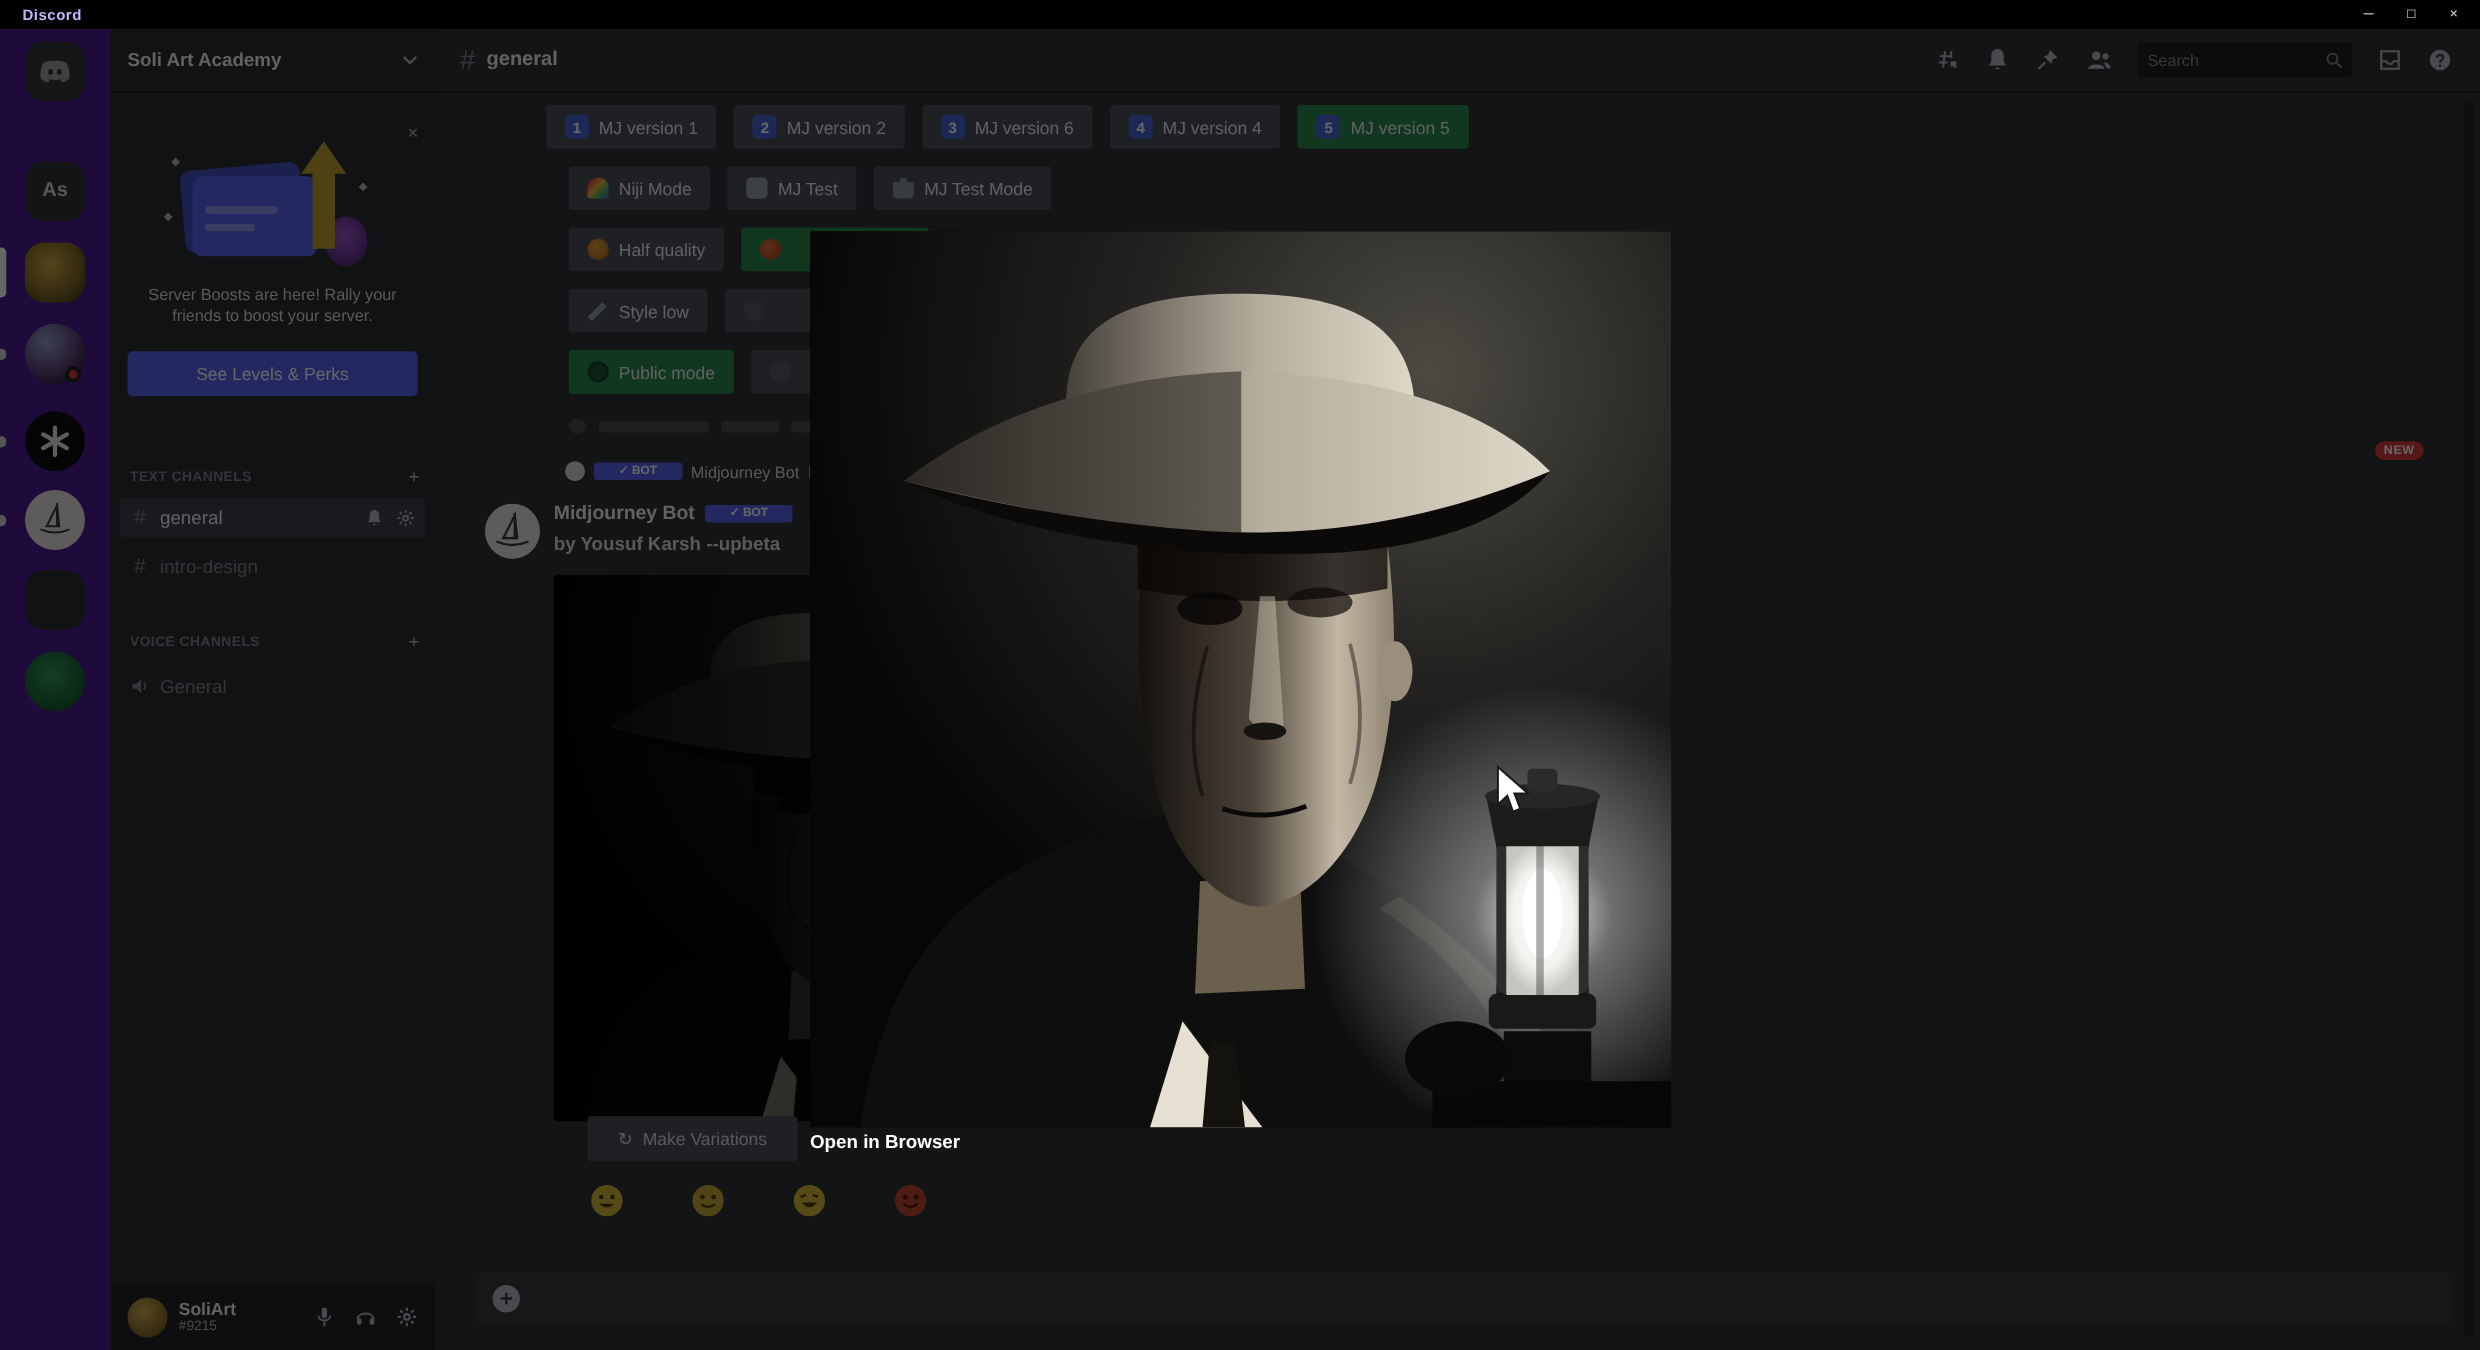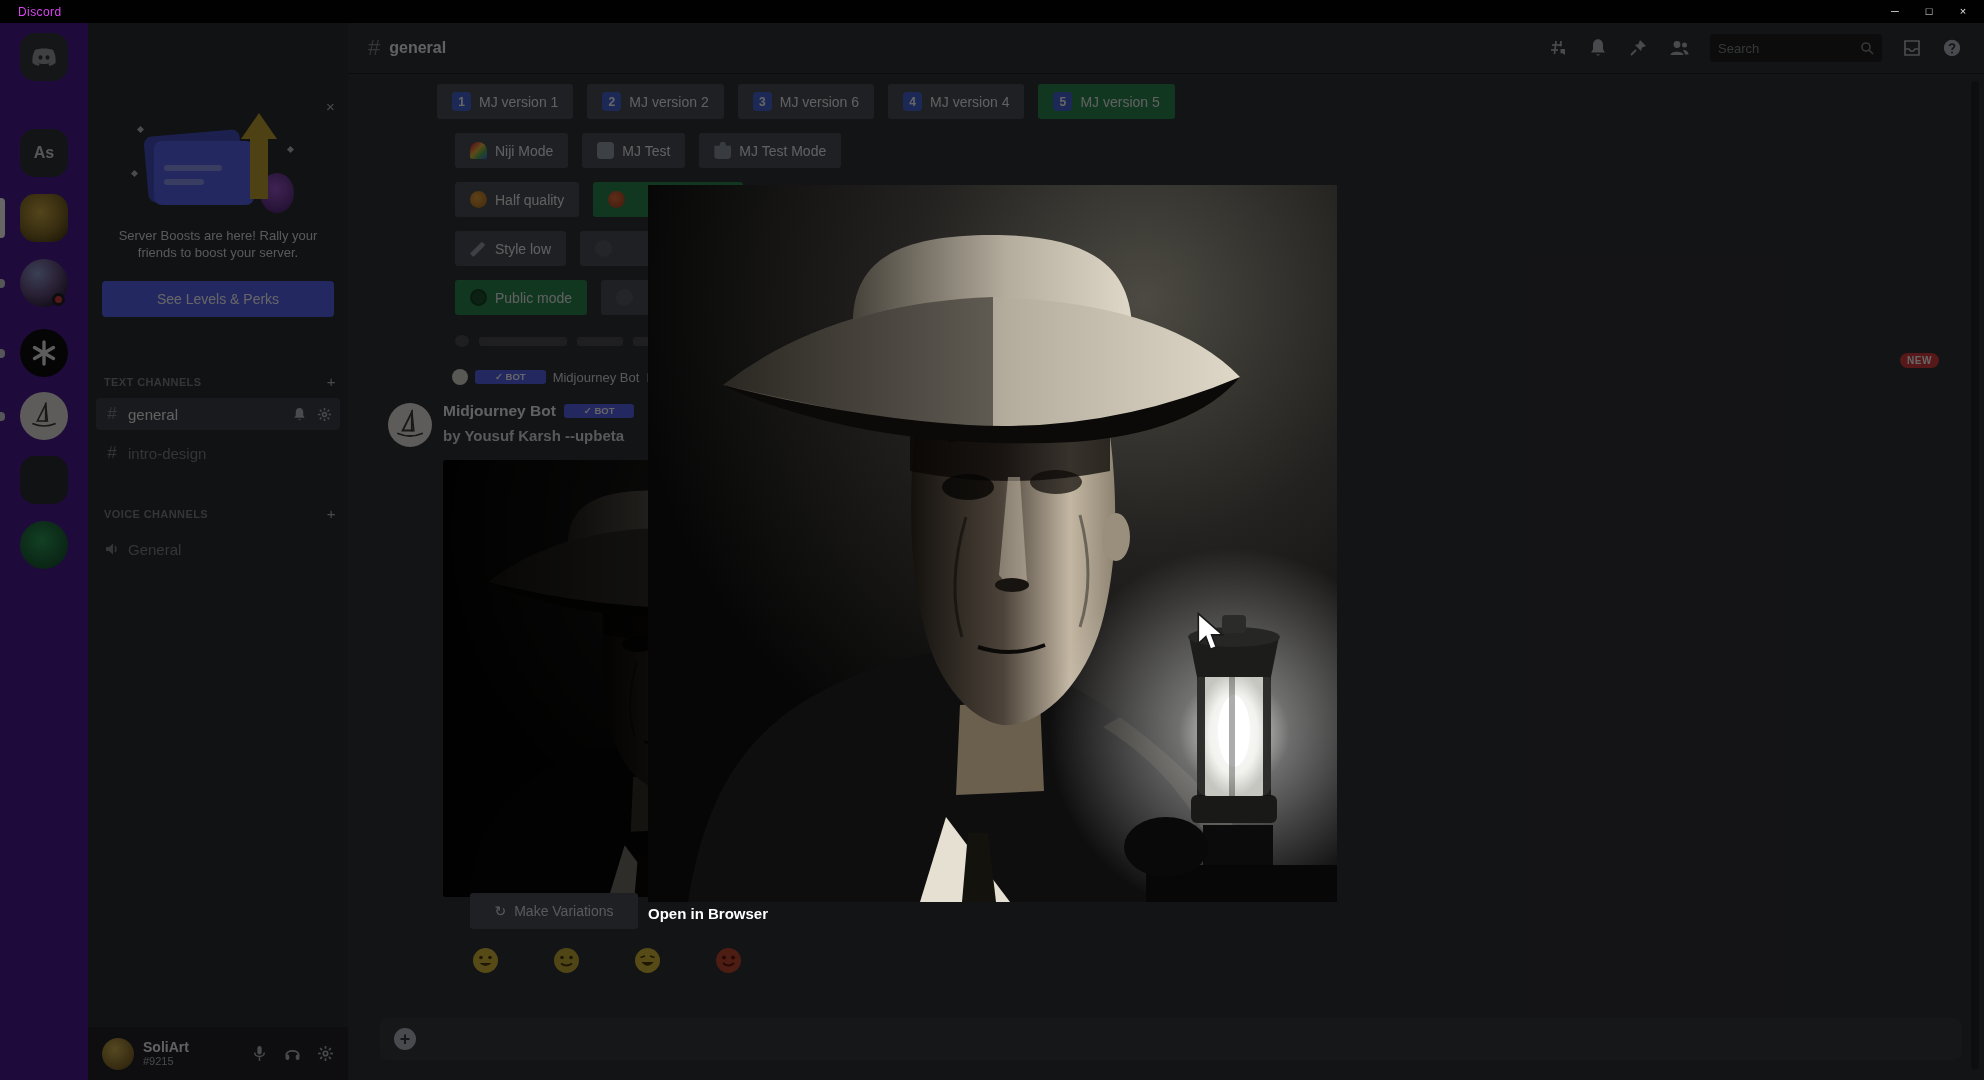--- a/index.html
+++ b/index.html
@@ -5,21 +5,21 @@
   * { margin:0; padding:0; box-sizing:border-box; }
   html,body { background:#000; }
   .screen {
     position:relative; width:1984px; height:1080px; overflow:hidden;
     background:#000; font-family:"Liberation Sans", sans-serif;
     -webkit-font-smoothing:antialiased;
   }
   
   .titlebar { position:absolute; left:0; top:0; right:0; height:23px; background:#010102;
     display:flex; align-items:center; z-index:80; }
-  .app-name { color:#d946ef; font-weight:normal; font-size:12px; margin-left:18px; letter-spacing:.4px; }
+  .app-name { color:#c4b5fd; font-weight:bold; font-size:12px; margin-left:18px; letter-spacing:.4px; }
   .win-controls { margin-left:auto; display:flex; margin-right:4px; }
   .win-btn { width:34px; text-align:center; color:#e6e6e6; font-size:11px; line-height:23px; cursor:default; }
 
   
   .rail { position:absolute; left:0; top:23px; bottom:0; width:88px; background:#4c1d95; }
   .rail-item { position:absolute; left:20px; width:48px; height:48px; border-radius:50%;
     display:flex; align-items:center; justify-content:center; overflow:hidden; }
   .rail-home { top:10px; border-radius:15px; background:#34373d; }
   .rail-as { top:106px; border-radius:15px; background:#313338; color:#d7d9dc; font-size:16px; font-weight:600; }
   .rail-soli { top:171px; border-radius:15px;
@@ -287,20 +287,26 @@
         </svg>
     </div>
     <div class="rail-pill p1"></div>
     <div class="rail-pill p2"></div>
     <div class="rail-pill p3"></div>
     <div class="rail-item rail-dim"></div>
     <div class="rail-item rail-green"></div>
   </div>
 
   <div class="sidebar">
+    <div class="server-header">
+      <span>Soli Art Academy</span>
+      <svg width="12" height="8" viewBox="0 0 12 8">
+        <path d="M1,1.5 L6,6.5 L11,1.5" fill="none" stroke="#b5bac1" stroke-width="1.8"></path>
+      </svg>
+    </div>
 
     <span class="boost-close">×</span>
     <div class="illo">
       <div class="card-back"></div>
       <div class="card-front"></div>
       <div class="line l1"></div>
         <div class="line l2"></div>
       <div class="coin"></div>
       <div class="arrow-shaft"></div>
         <div class="arrow-head"></div>

